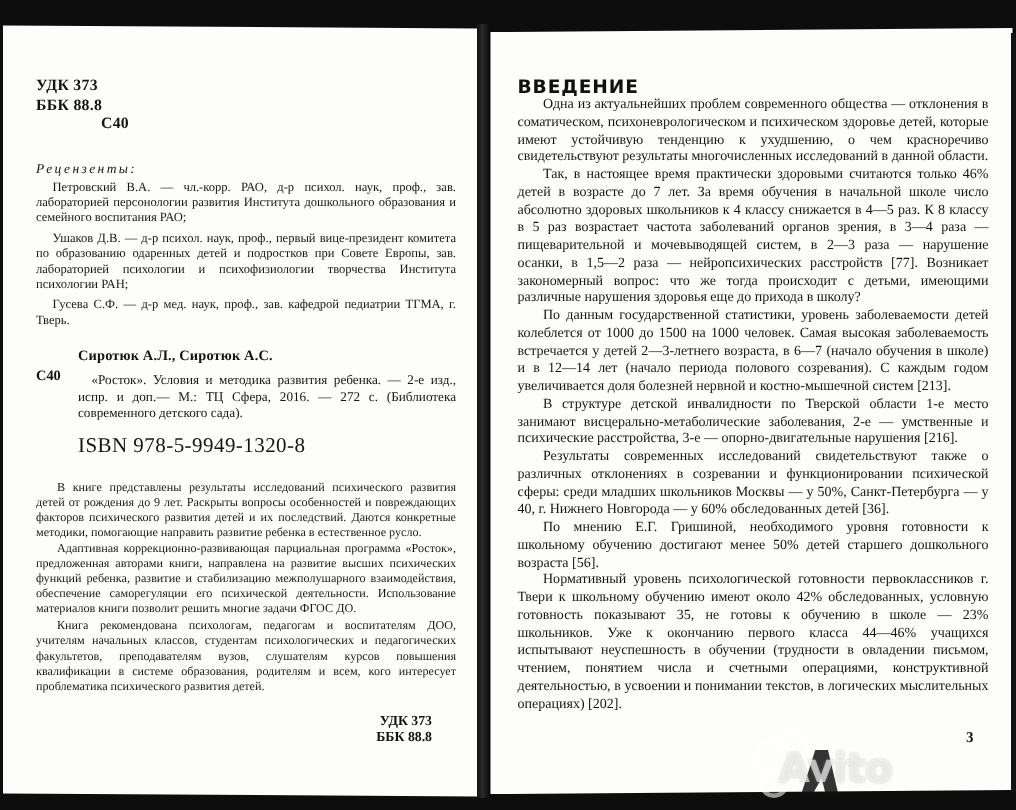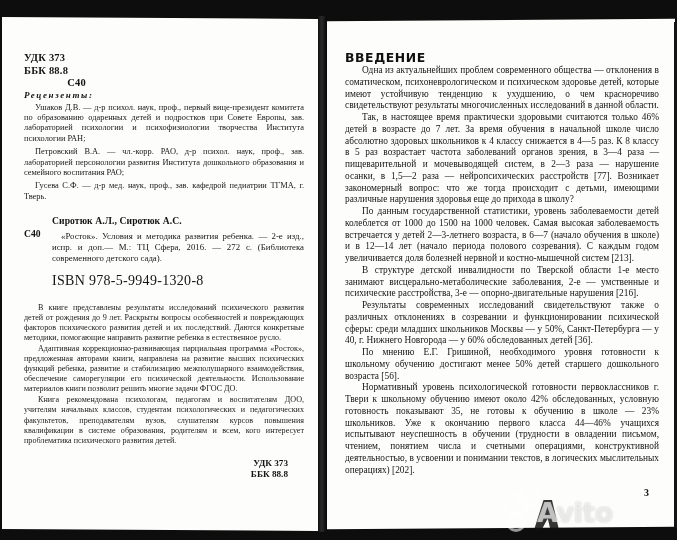--- a/index.html
+++ b/index.html
@@ -46,21 +46,21 @@
   }
 
   
   .cls{
     font-family:"Liberation Serif", serif;
     font-weight:bold;font-size:10.5px;line-height:12.5px;
     letter-spacing:.2px;color:#141414;
   }
   .cls .c40{display:block;text-align:right;width:62px;}
   .rev-head{
-    font-style:italic;font-weight:bold;
+    margin-top:17px;font-style:italic;font-weight:normal;
     font-size:9px;letter-spacing:1.6px;color:#151515;
   }
   .rev{
     margin-top:3px;font-size:8.4px;line-height:10.4px;
     text-align:justify;color:#171717;
     text-indent:11px;
     hyphens:auto;
   }
 
   .titleblock{margin-top:13px;position:relative;}
@@ -113,21 +113,21 @@
   }
 
   
   .wm{
     position:absolute;right:-6px;bottom:-4px;
     width:180px;height:58px;
     pointer-events:none;
     opacity:.85;
   }
   .wm-txt{
-    position:absolute;left:34px;top:11px;
+    position:absolute;left:16px;top:11px;
     font-family:"DejaVu Sans", sans-serif;
     font-weight:bold;font-size:27px;letter-spacing:-.5px;
     color:rgba(255,255,255,.62);
     text-shadow:0 0 2px rgba(120,120,120,.5);
   }
   .wm-bub{
     position:absolute;border-radius:50%;
     border:3px solid rgba(255,255,255,.6);
     background:rgba(255,255,255,.18);
   }
@@ -149,22 +149,22 @@
     <div class="page-left-inner">
 
       <div class="cls">
         <span>УДК 373</span><br>
         <span>ББК 88.8</span>
         <span class="c40">С40</span>
       </div>
 
       <div class="rev-head">Рецензенты:</div>
 
+      <div class="rev">Петровский В.А. — чл.-корр. РАО, д-р психол. наук, проф., зав. лабораторией персонологии развития Института дошкольного образования и семейного воспитания РАО;</div>
       <div class="rev">Ушаков Д.В. — д-р психол. наук, проф., первый вице-президент комитета по образованию одаренных детей и подростков при Совете Европы, зав. лабораторией психологии и психофизиологии творчества Института психологии РАН;</div>
-      <div class="rev">Петровский В.А. — чл.-корр. РАО, д-р психол. наук, проф., зав. лабораторией персонологии развития Института дошкольного образования и семейного воспитания РАО;</div>
       <div class="rev">Гусева С.Ф. — д-р мед. наук, проф., зав. кафедрой педиатрии ТГМА, г. Тверь.</div>
 
       <div class="titleblock">
         <div class="t-authors">Сиротюк А.Л., Сиротюк А.С.</div>
         <div class="t-code">С40</div>
         <div class="t-body">«Росток». Условия и методика развития ребенка. — 2-е изд., испр. и доп.— М.: ТЦ Сфера, 2016. — 272 с. (Библиотека современного детского сада).</div>
         <div class="isbn">ISBN 978-5-9949-1320-8</div>
       </div>
 
       <div class="annot">В книге представлены результаты исследований психического развития детей от рождения до 9 лет. Раскрыты вопросы особенностей и повреждающих факторов психического развития детей и их последствий. Даются конкретные методики, помогающие направить развитие ребенка в естественное русло.</div>

